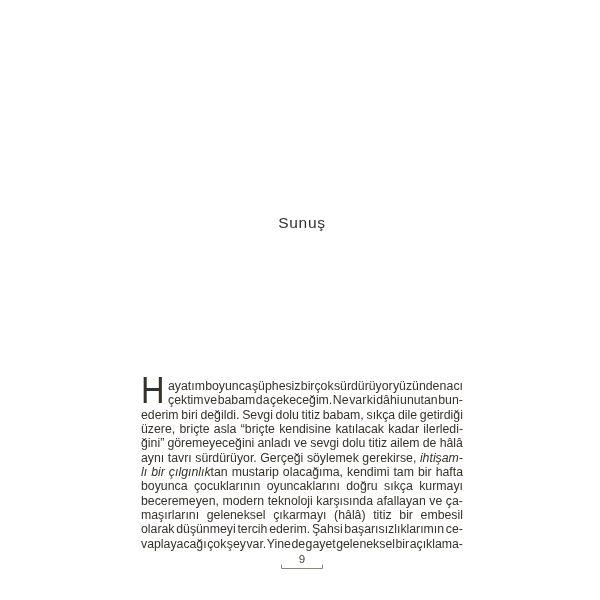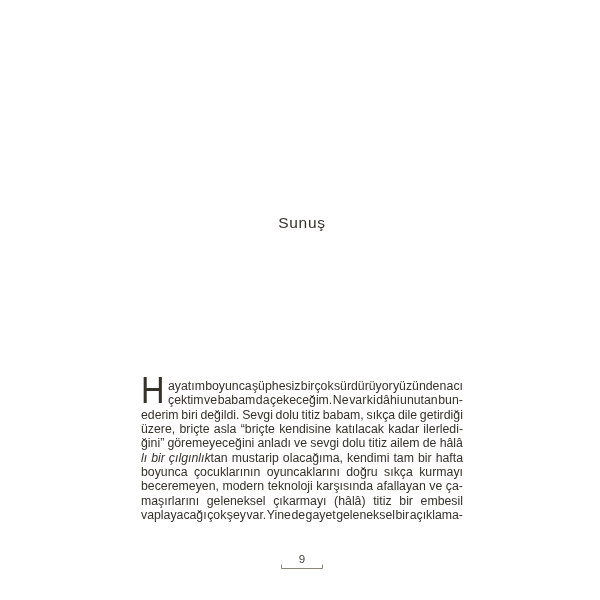--- a/index.html
+++ b/index.html
@@ -132,20 +132,29 @@
           <span class="word"><span>anladı</span></span>
           <span class="word"><span>ve</span></span>
           <span class="word"><span>sevgi</span></span>
           <span class="word"><span>dolu</span></span>
           <span class="word"><span>titiz</span></span>
           <span class="word"><span>ailem</span></span>
           <span class="word"><span>de</span></span>
           <span class="word"><span>hâlâ</span></span>
         </div>
         <div class="pline">
+          <span class="word"><span>aynı</span></span>
+          <span class="word"><span>tavrı</span></span>
+          <span class="word"><span>sürdürüyor.</span></span>
+          <span class="word"><span>Gerçeği</span></span>
+          <span class="word"><span>söylemek</span></span>
+          <span class="word"><span>gerekirse,</span></span>
+          <span class="word"><span class="it">ihtişam-</span></span>
+        </div>
+        <div class="pline">
           <span class="word"><span class="it">lı</span></span>
           <span class="word"><span class="it">bir</span></span>
           <span class="word"><span class="it">çılgınlık</span><span>tan</span></span>
           <span class="word"><span>mustarip</span></span>
           <span class="word"><span>olacağıma,</span></span>
           <span class="word"><span>kendimi</span></span>
           <span class="word"><span>tam</span></span>
           <span class="word"><span>bir</span></span>
           <span class="word"><span>hafta</span></span>
         </div>
@@ -167,20 +176,29 @@
           <span class="word"><span>ça-</span></span>
         </div>
         <div class="pline">
           <span class="word"><span>maşırlarını</span></span>
           <span class="word"><span>geleneksel</span></span>
           <span class="word"><span>çıkarmayı</span></span>
           <span class="word"><span>(hâlâ)</span></span>
           <span class="word"><span>titiz</span></span>
           <span class="word"><span>bir</span></span>
           <span class="word"><span>embesil</span></span>
+        </div>
+        <div class="pline">
+          <span class="word"><span>olarak</span></span>
+          <span class="word"><span>düşünmeyi</span></span>
+          <span class="word"><span>tercih</span></span>
+          <span class="word"><span>ederim.</span></span>
+          <span class="word"><span>Şahsi</span></span>
+          <span class="word"><span>başarısızlıklarımın</span></span>
+          <span class="word"><span>ce-</span></span>
         </div>
         <div class="pline">
           <span class="word"><span>vaplayacağı</span></span>
           <span class="word"><span>çok</span></span>
           <span class="word"><span>şey</span></span>
           <span class="word"><span>var.</span></span>
           <span class="word"><span>Yine</span></span>
           <span class="word"><span>de</span></span>
           <span class="word"><span>gayet</span></span>
           <span class="word"><span>geleneksel</span></span>

